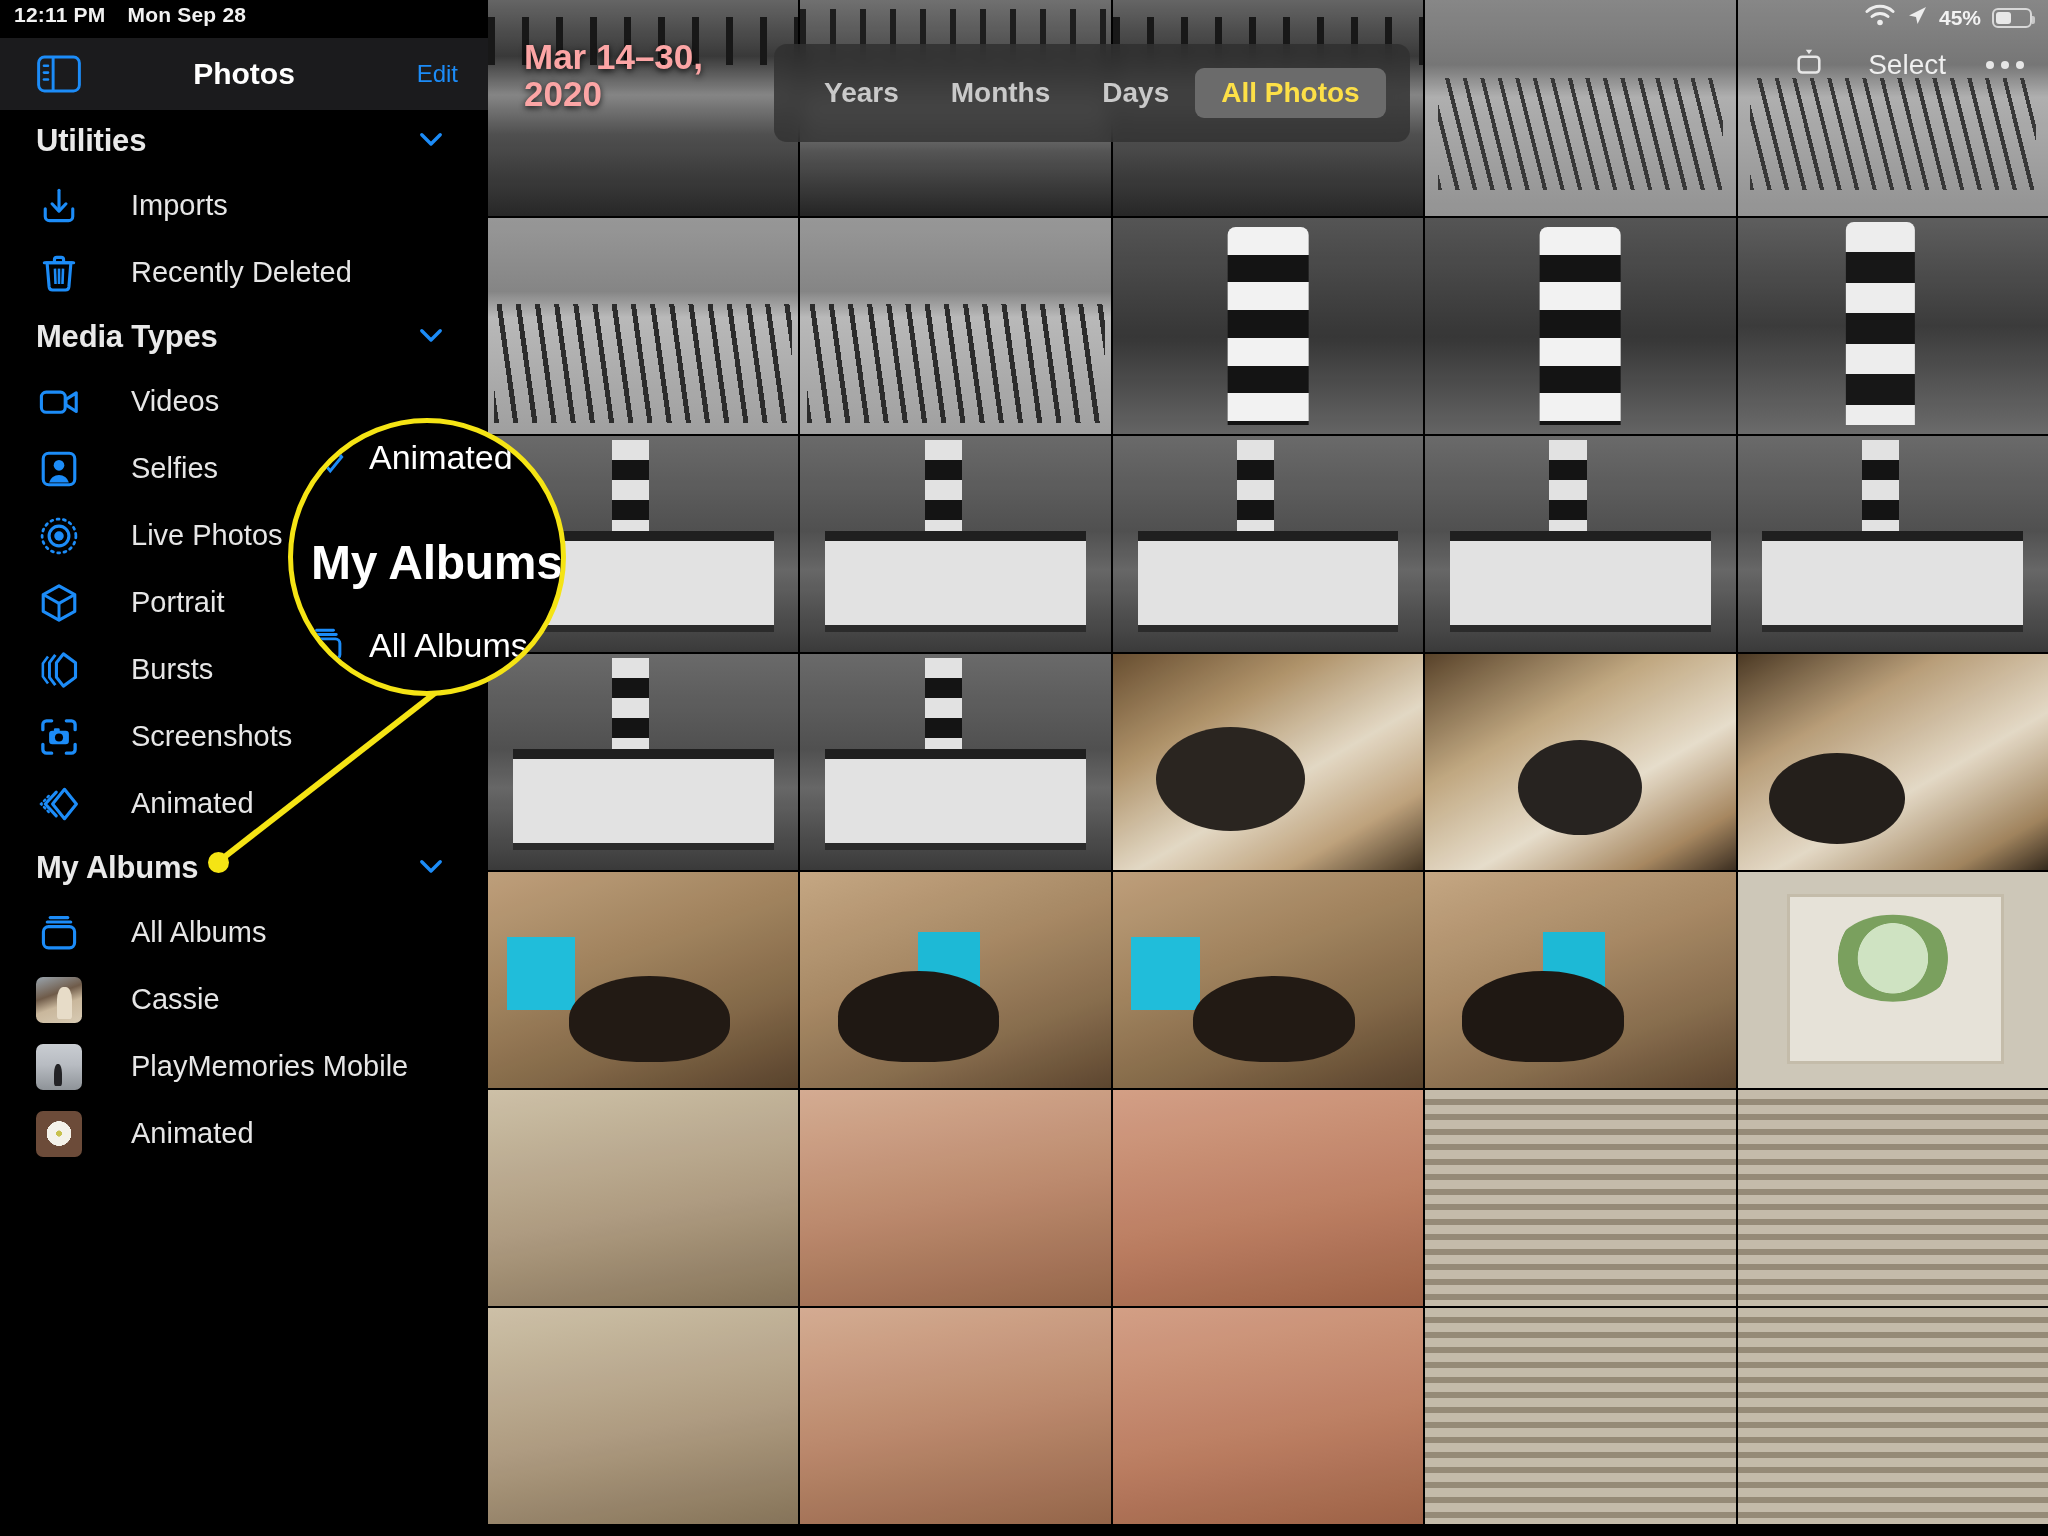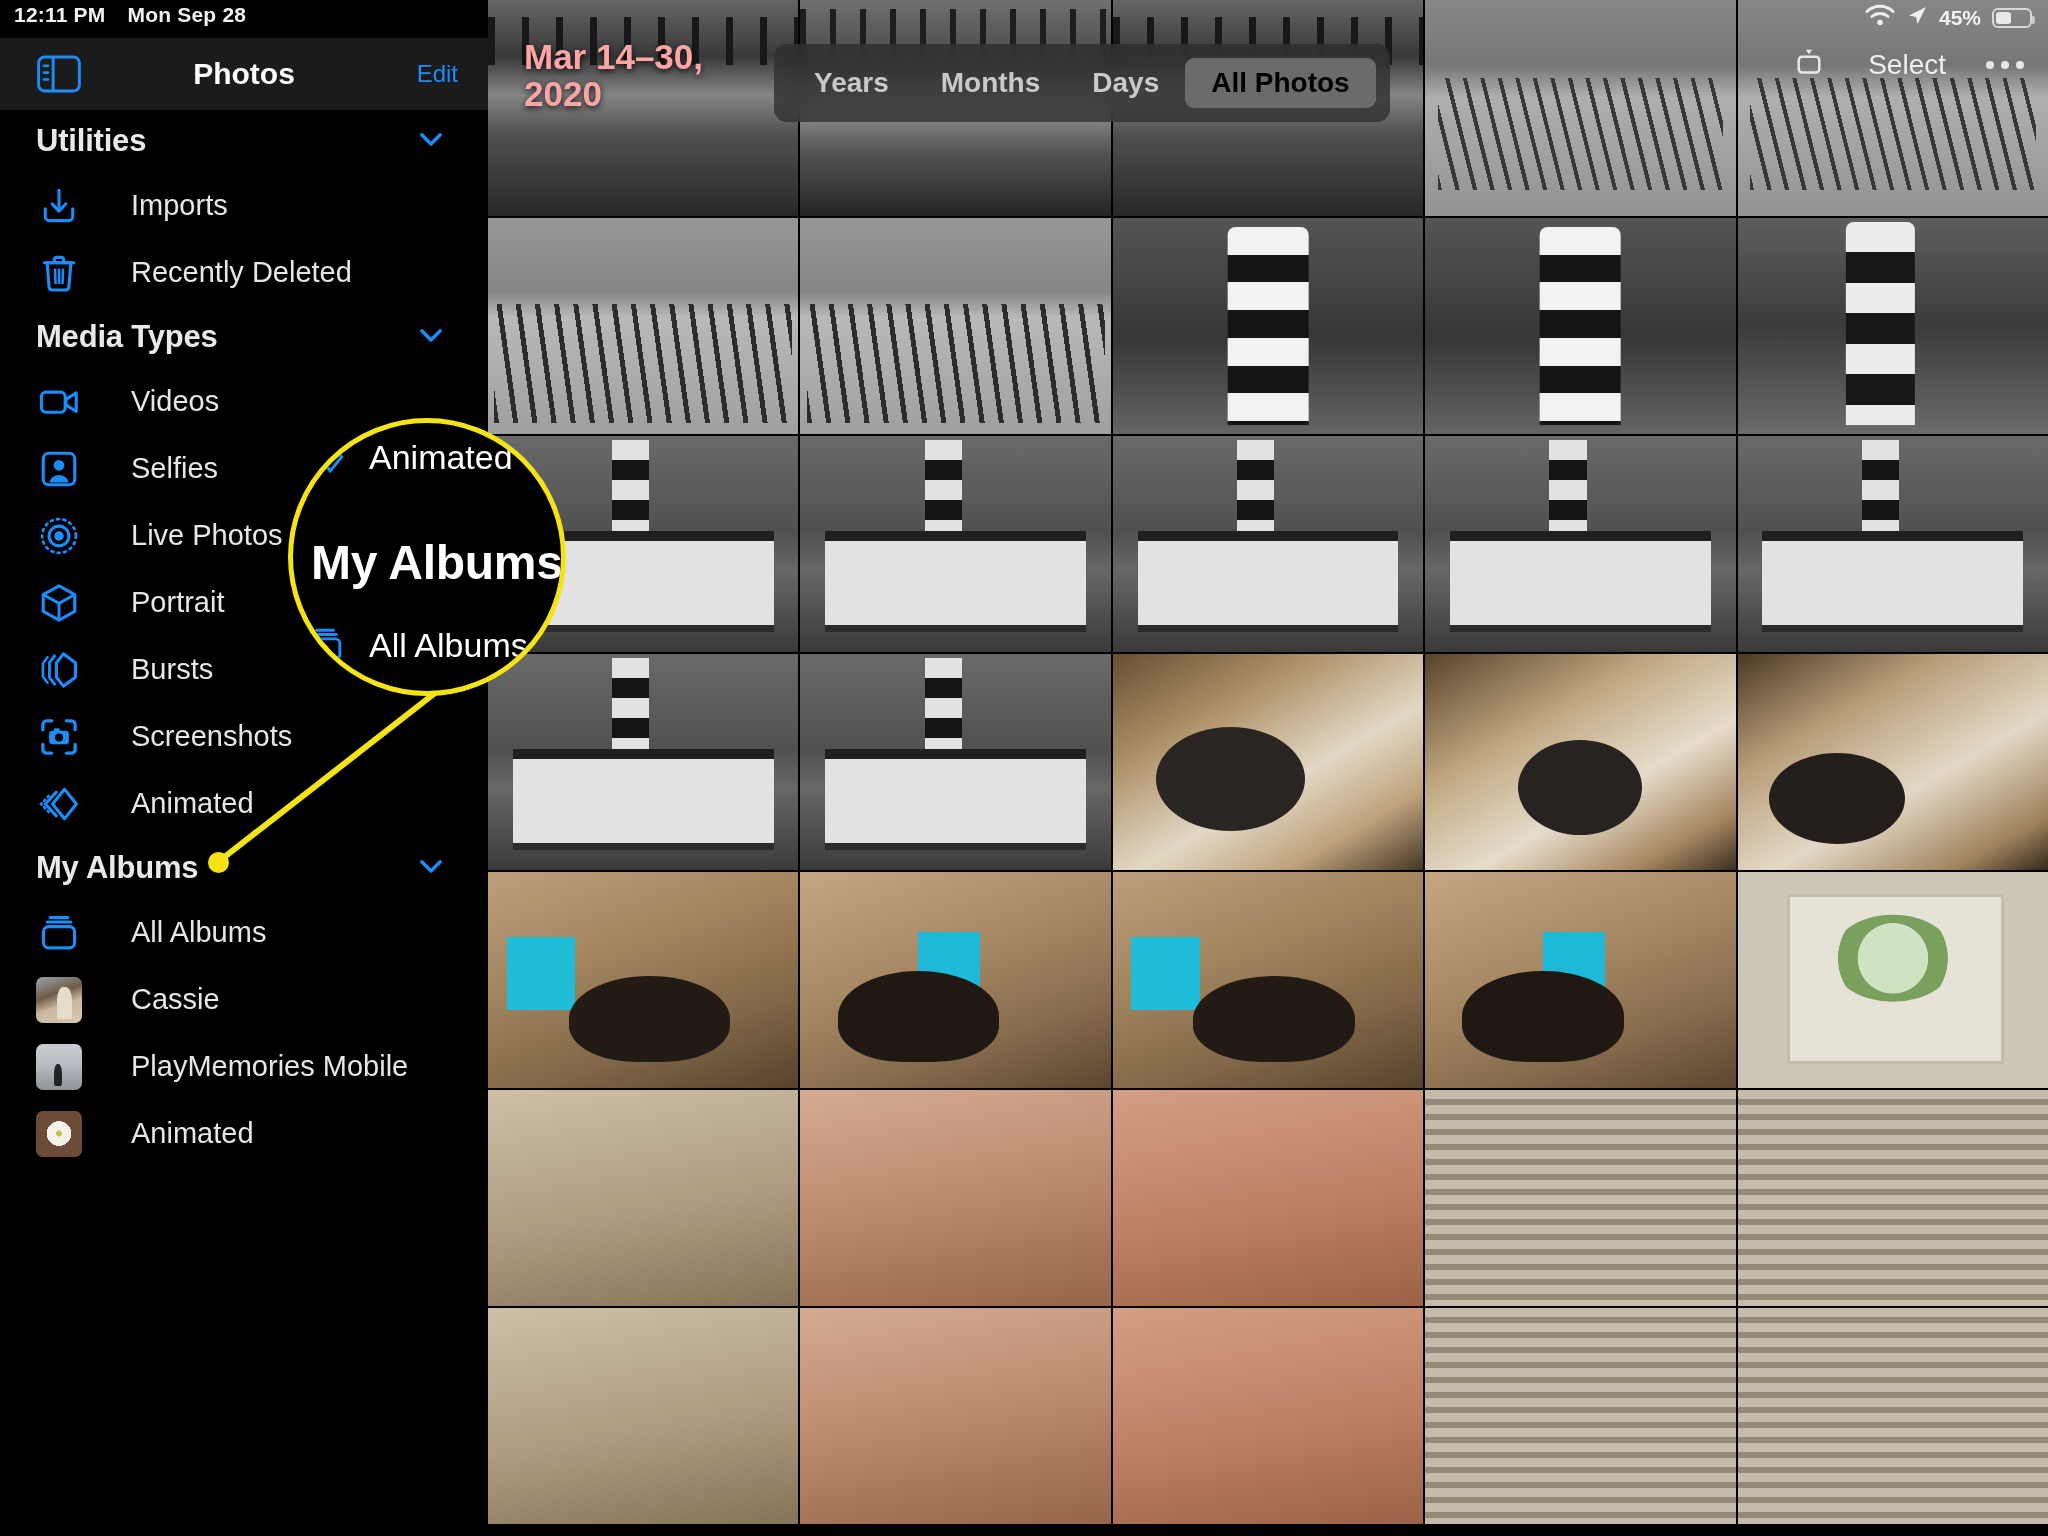--- a/index.html
+++ b/index.html
@@ -186,28 +186,28 @@
     z-index:30; pointer-events:none;
   }
   .date-range {
     position:absolute; left:36px; top:38px;
     color:#fca5a5; font-size:35px; font-weight:700; line-height:1.06;
     width:210px; text-shadow:0 2px 6px rgba(0,0,0,.85);
   }
   .segmented {
     position:absolute; left:286px; top:44px;
     display:flex; align-items:center;
-    background:rgba(48,48,48,.78); border-radius:13px; padding:14px;
+    background:rgba(48,48,48,.78); border-radius:13px; padding:24px;
     backdrop-filter:blur(10px);
   }
   .seg {
     padding:0 26px; height:50px; line-height:50px; border-radius:9px;
     color:#c9c9c9; font-size:28px; font-weight:600; white-space:nowrap;
   }
-  .seg.active { background:#6b6b6b; color:#000000; }
+  .seg.active { background:#6b6b6b; color:#fde047; }
   .tb-right {
     position:absolute; right:24px; top:44px;
     display:flex; align-items:center; gap:40px;
   }
   .tb-right .select-lbl { color:#efefef; font-size:28px; font-weight:400; }
   .dots { display:flex; gap:7px; align-items:center; }
   .dots i { width:8px; height:8px; border-radius:50%; background:#e6e6e6; display:block; }
 
   
   .callout { position:absolute; inset:0; z-index:70; pointer-events:none; }

